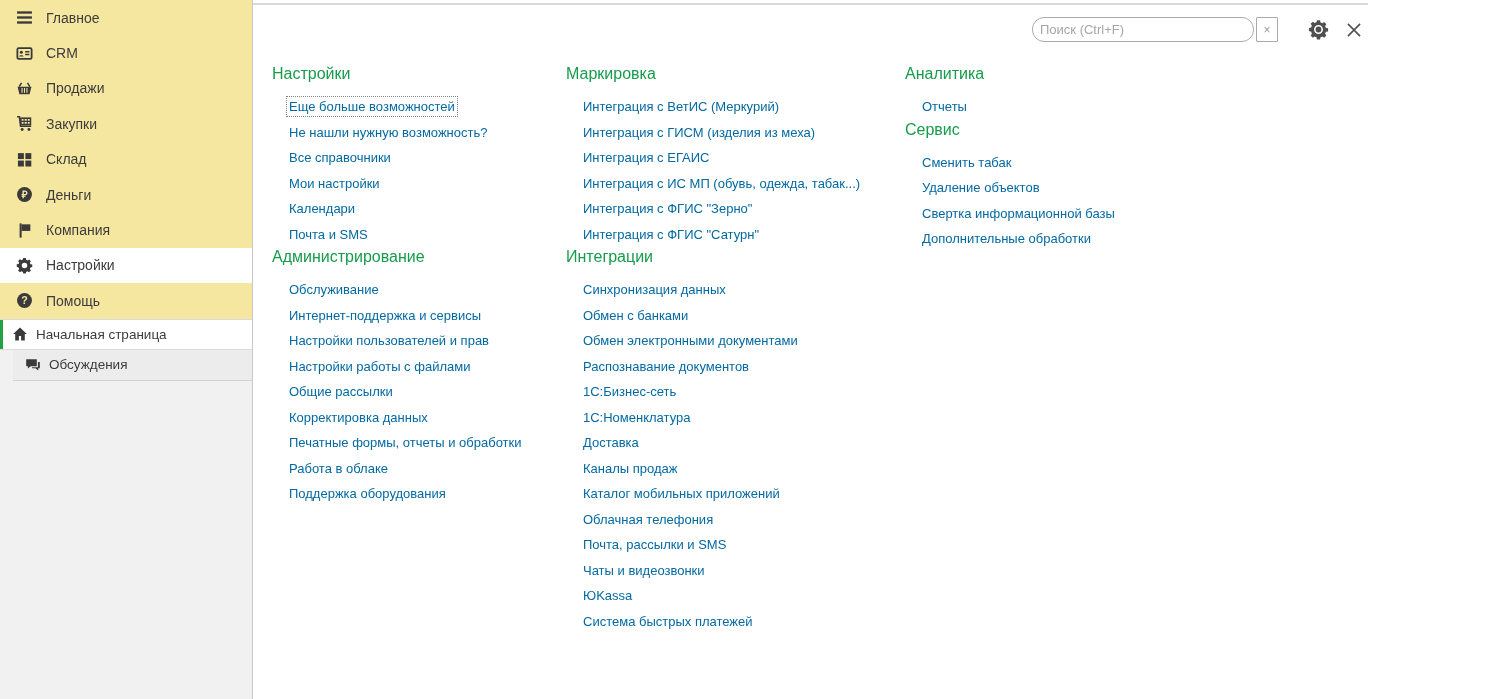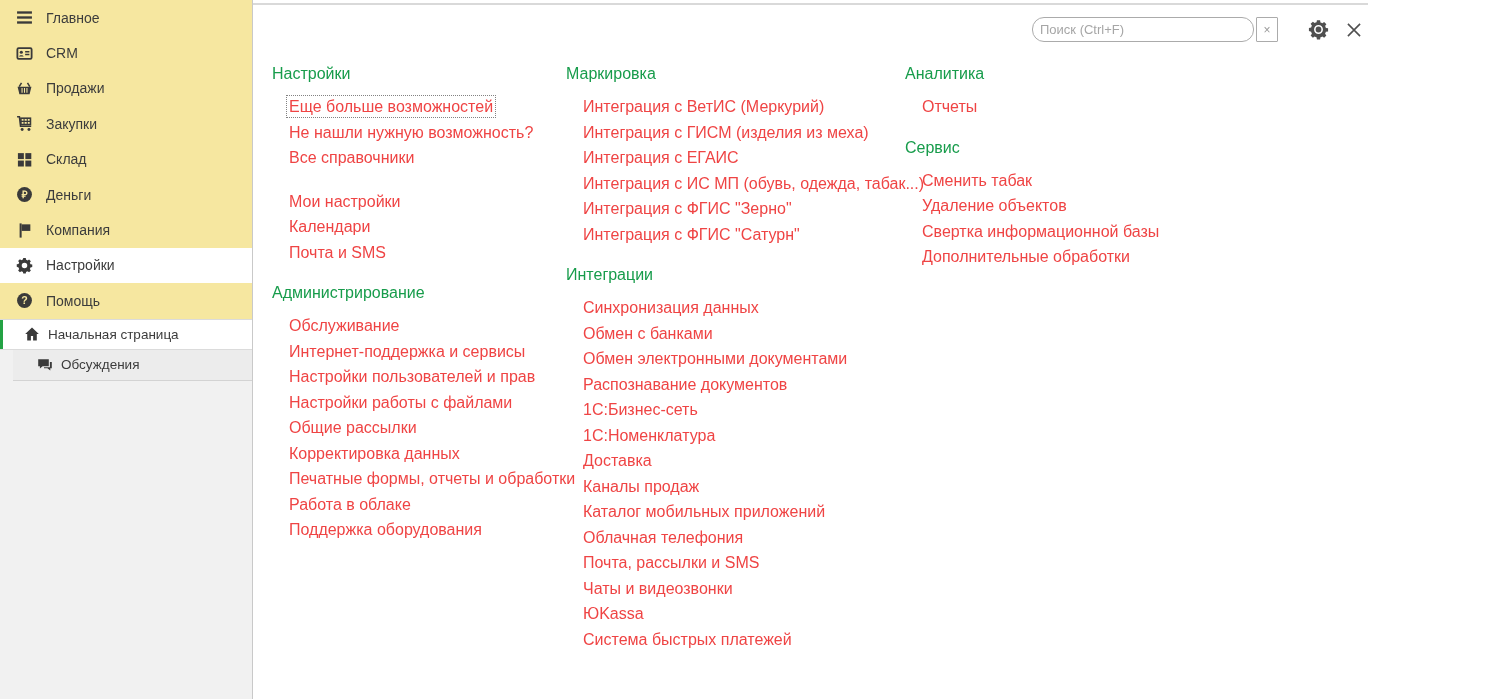--- a/index.html
+++ b/index.html
@@ -21,21 +21,21 @@
   .side-item {
     display: flex; align-items: center; height: 35.4px;
     padding-left: 16px; cursor: pointer;
     color: #3C3C3C; font-size: 14px; box-sizing: border-box;
   }
   .side-item .icon { width: 17px; height: 17px; margin-right: 13px; color: #3A3A3A; flex: 0 0 auto; }
   .side-item .icon svg { width: 100%; height: 100%; display: block; }
   .side-item.selected { background: #ffffff; }
 
   .side-bottom { flex: 1; display: flex; flex-direction: column; background: #F1F1F1; }
-  .side-item.bottom { height: 31px; padding-left: 24px; font-size: 13.5px; }
+  .side-item.bottom { height: 31px; padding-left: 12px; font-size: 13.5px; }
   .side-item.bottom .icon { width: 16px; height: 16px; margin-right: 8px; }
   .side-item.home-row {
     background: #ffffff; position: relative;
     border-top: 1px solid #DBDBDB; border-bottom: 1px solid #DBDBDB;
   }
   .side-item.home-row::before {
     content: ""; position: absolute; left: 0; top: 0; bottom: 0; width: 3px; background: #23A244;
   }
   .side-item.disc-row { background: #ECECEC; border-bottom: 1px solid #D3D3D3; margin-left: 13px; }
   .side-filler { flex: 1; background: #F1F1F1; }
@@ -62,28 +62,28 @@
     background: none; border: none; padding: 0; margin-left: 16px;
     color: #4F4F4F; cursor: pointer; display: flex; align-items: center;
   }
   .icon-btn svg { display: block; }
 
   
   .col { position: absolute; top: 64px; }
   .col[data-col="0"] { left: 19px; }   
   .col[data-col="1"] { left: 313px; }  
   .col[data-col="2"] { left: 652px; }  
-  .section + .section { margin-top: 18px; }
+  .section + .section { }
   .section-title {
     margin: 0 0 10px 0; font-size: 16px; font-weight: 400;
     line-height: 20px; color: #179C4B; white-space: nowrap;
   }
   .section-items { padding-left: 17px; }
   .item {
-    font-size: 16px; line-height: 25.5px; color: #ef4444;
+    font-size: 13px; line-height: 25.5px; color: #0369a1;
     white-space: nowrap; cursor: pointer;
   }
   .item .focus-ring { outline: 1px dotted #828282; outline-offset: 2px; }
 </style>
 </head>
 <body>
 
 <div class="app">
 
   <aside class="sidebar">

